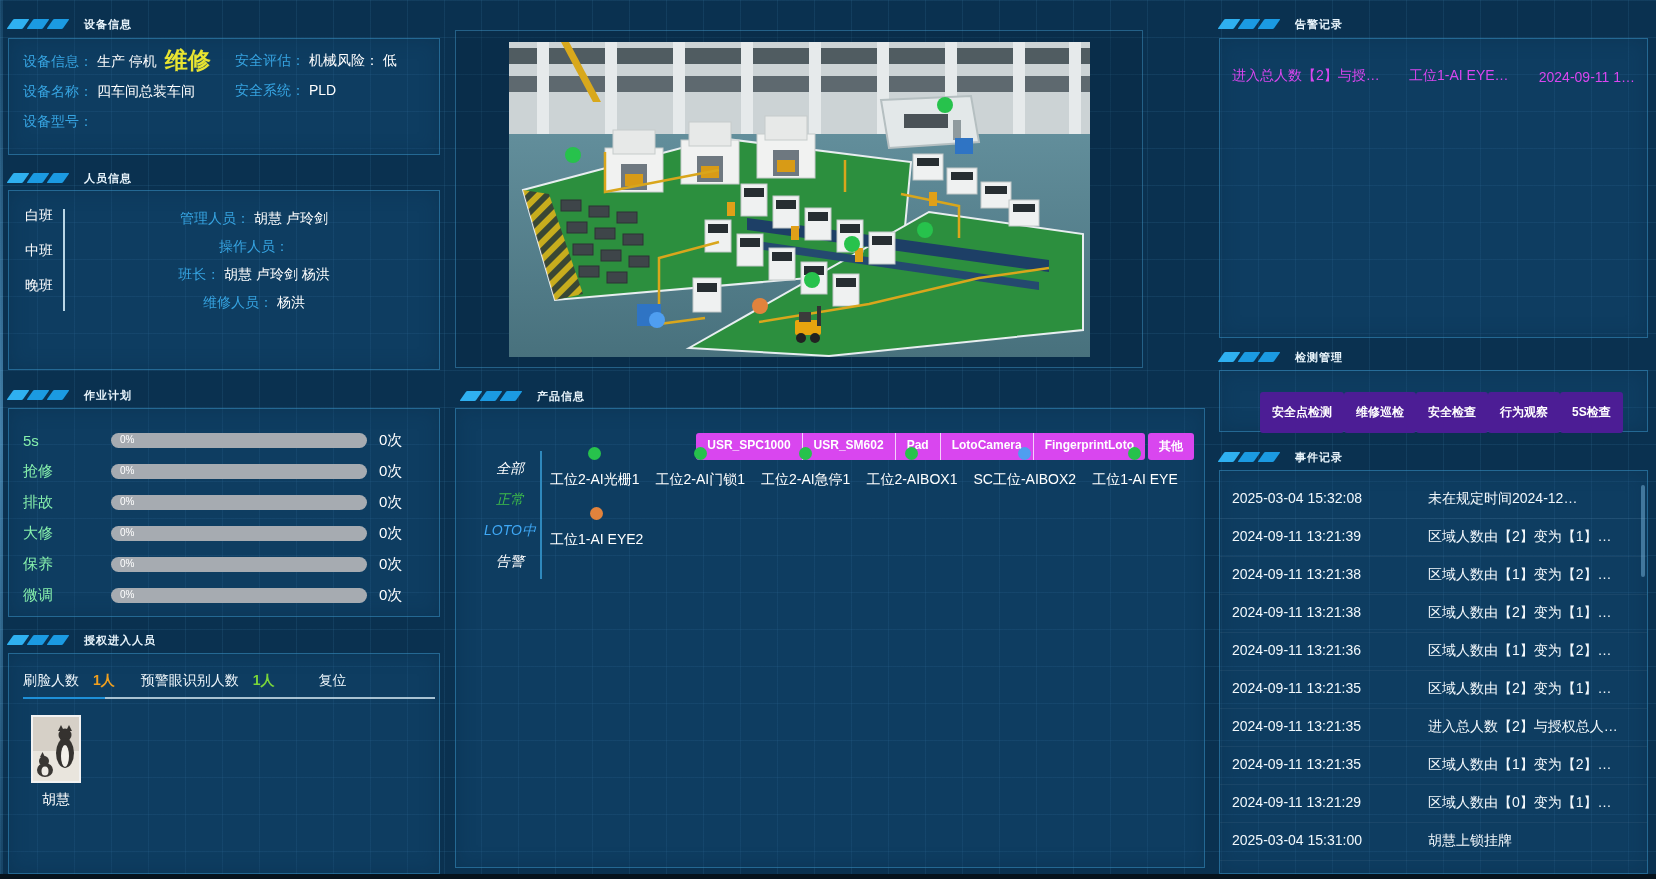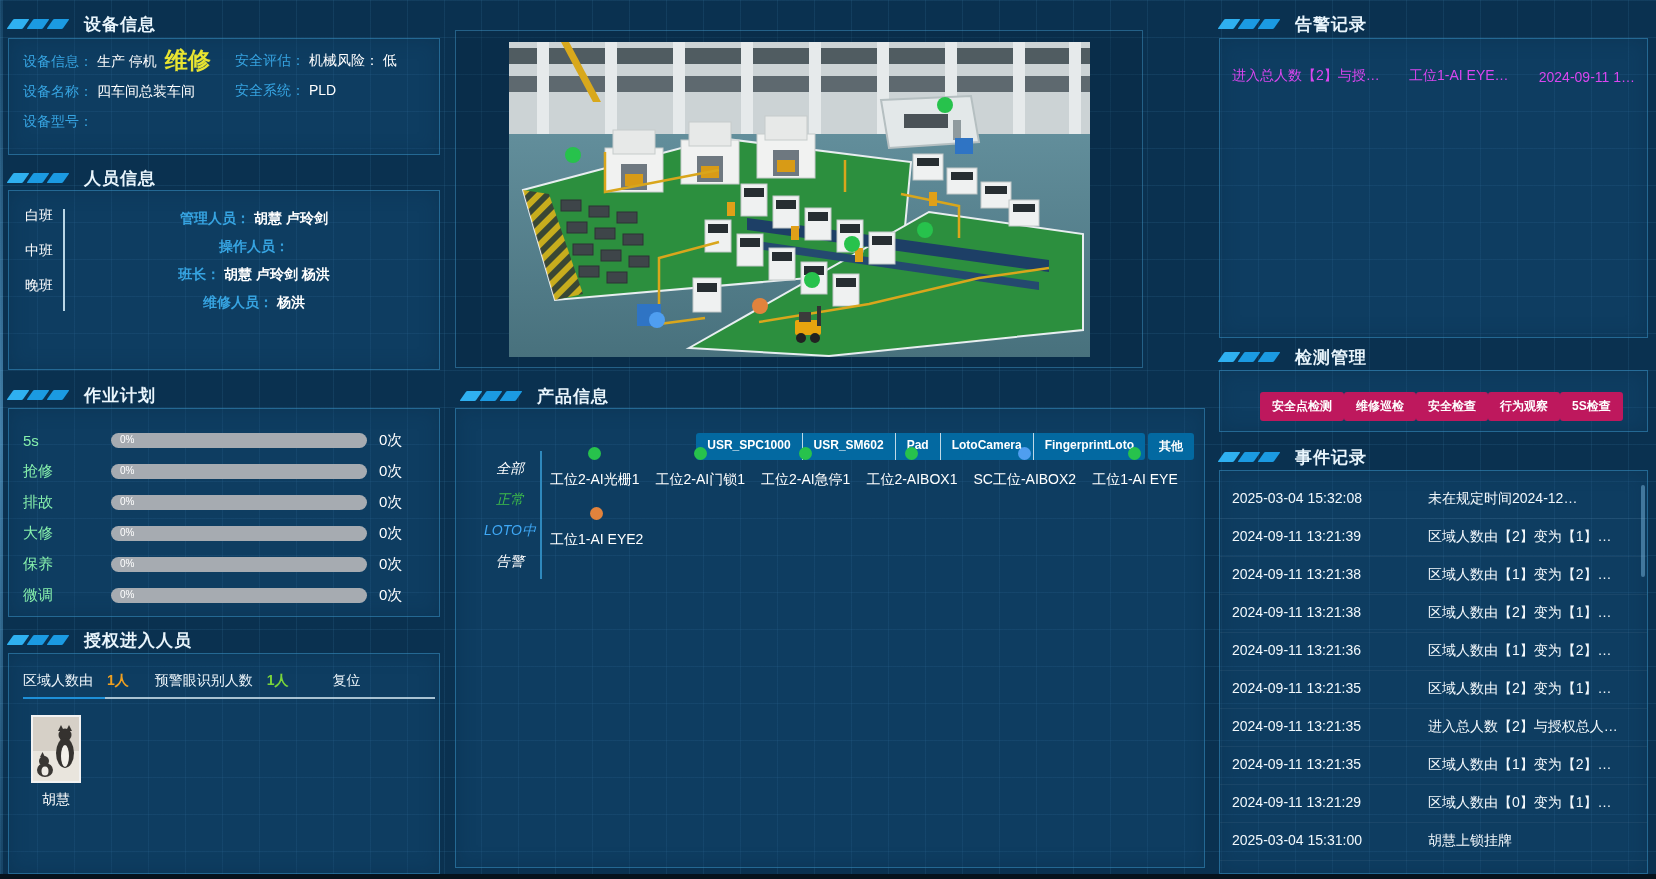--- a/index.html
+++ b/index.html
@@ -15,21 +15,21 @@
   }
   .frame-line{position:absolute;left:0;top:0;width:3px;height:100%;
     background:linear-gradient(180deg,rgba(90,170,220,0.15),rgba(120,200,250,0.5),rgba(90,170,220,0.15));}
   .footer-strip{position:absolute;left:0;bottom:0;width:100%;height:5px;background:#06121c;}
 
   .sec-title{position:absolute;display:flex;align-items:center;height:20px;white-space:nowrap;}
   .sec-title .arrows{display:inline-flex;margin-right:14px;}
   .sec-title .arrows i{display:inline-block;width:16px;height:10px;background:#1b9ae2;
     transform:skewX(-35deg);margin-right:4px;border-radius:1px;}
   .sec-title .arrows i:first-child{background:#2fb0f0;}
-  .sec-title .t{font-size:17px;font-weight:bold;color:#e9f5fc;letter-spacing:1px;}
+  .sec-title .t{font-size:11px;font-weight:bold;color:#e9f5fc;letter-spacing:1px;}
 
   .panel{position:absolute;background:rgba(26,90,138,0.30);
     border:1px solid rgba(54,140,190,0.55);box-sizing:border-box;
     box-shadow:inset 0 0 18px rgba(10,40,66,0.35);}
 
   .lbl{color:#36a3e0;}
   .val{color:#ffffff;}
 
   
   .dev-grid{display:flex;padding:10px 6px 0 14px;font-size:14px;}
@@ -37,21 +37,21 @@
   .dev-col2{flex:1;}
   .dev-row{margin-bottom:8px;line-height:22px;white-space:nowrap;}
   .hl{color:#e8e431;font-size:23px;font-weight:bold;margin-left:4px;vertical-align:-2px;}
 
   
   .person-wrap{display:flex;padding:16px 10px 0 10px;font-size:14px;}
   .shift-col{width:40px;}
   .shift-col div{margin-bottom:17px;color:#fff;}
   .person-divider{width:2px;background:#b9d6e6;margin:2px 14px 0 4px;height:102px;}
   .person-rows{flex:1;}
-  .person-rows .dev-row{margin-bottom:5px;line-height:23px;font-weight:bold;}
+  .person-rows .dev-row{margin-bottom:5px;line-height:23px;}
 
   
   .plan-wrap{padding:16px 14px 0 14px;}
   .plan-row{display:flex;align-items:center;height:31px;}
   .plan-label{width:88px;font-size:15px;color:#86efac;}
   .plan-bar{flex:1;height:15px;border-radius:8px;background:#a6abb1;position:relative;overflow:hidden;}
   .plan-pct{position:absolute;left:9px;top:1px;font-size:10px;color:#fff;}
   .plan-count{width:46px;text-align:left;margin-left:12px;font-size:15px;color:#fff;}
 
   
@@ -64,21 +64,21 @@
   .person-card{margin:16px 0 8px 16px;width:62px;text-align:center;}
   .person-photo{width:46px;height:64px;border:2px solid #f2f2f2;background:#d9d4cc;margin:0 auto;}
   .person-name{margin-top:8px;font-size:14px;color:#fff;}
 
   
   .img-box{position:absolute;display:flex;align-items:center;justify-content:center;
     background:rgba(8,35,54,0.25);border:1px solid rgba(70,160,210,0.45);box-sizing:border-box;}
 
   
   .ptabs{position:absolute;right:10px;top:24px;display:flex;}
-  .ptab{background:#0369a1;color:#fff;font-size:12px;font-weight:bold;
+  .ptab{background:#d946ef;color:#fff;font-size:12px;font-weight:bold;
     padding:5px 11px;border-right:1px solid rgba(255,255,255,0.75);cursor:pointer;white-space:nowrap;}
   .ptab:first-child{border-radius:3px 0 0 3px;}
   .ptab.last-joined{border-right:none;border-radius:0 3px 3px 0;}
   .ptab.other{margin-left:3px;border-radius:3px;border-right:none;}
   .pfilters{position:absolute;left:28px;top:44px;font-size:14px;text-align:center;width:52px;}
   .pfilters div{height:31px;line-height:31px;font-style:italic;}
   .pfilter-all{color:#ffffff;}
   .pfilter-ok{color:#3dbb4a;}
   .pfilter-loto{color:#3fa8f5;}
   .pfilter-alarm{color:#ffffff;}
@@ -93,21 +93,21 @@
   .pitem-row2{margin-top:18px;}
 
   
   .alarm-row{display:flex;padding:28px 12px 0 12px;font-size:14px;color:#d946ef;align-items:flex-end;}
   .alarm-msg{flex:1;}
   .alarm-dev{width:108px;}
   .alarm-time{width:118px;text-align:right;}
 
   
   .detect-btns{display:flex;justify-content:space-between;padding:21px 40px 0 40px;}
-  .dbtn{background:#be185d;color:#fff;font-size:12px;font-weight:bold;padding:6px 12px;
+  .dbtn{background:#4c1d95;color:#fff;font-size:12px;font-weight:bold;padding:12px 12px;
     border-radius:3px;cursor:pointer;white-space:nowrap;}
 
   
   .events-list{padding-top:10px;overflow:hidden;height:392px;}
   .event-row{display:flex;height:28px;padding:9px 12px 0 12px;font-size:14px;color:#f2f8fc;
     border-bottom:1px solid rgba(255,255,255,0.05);}
   .event-time{width:196px;}
   .event-msg{flex:1;}
   .events-scrollbar{position:absolute;right:2px;top:14px;width:4px;height:92px;
     background:rgba(130,195,235,0.45);border-radius:2px;}
@@ -250,21 +250,21 @@
 <div class="sec-title" style="left:10px;top:630px;">
   <span class="arrows">
       <i></i>
       <i></i>
       <i></i>
     </span>
   <span class="t">授权进入人员</span>
 </div>
 <div class="panel" style="left:8px;top:653px;width:432px;height:221px;">
   <div class="auth-tabs">
-    <span>区域人数由</span>
+    <span>刷脸人数</span>
     <span class="cnt-orange">1人</span>
     <span>预警眼识别人数</span>
     <span class="cnt-green">1人</span>
     <span style="margin-left:18px;cursor:pointer;">复位</span>
   </div>
   <div class="auth-underline">
     <span class="seg-blue"></span>
       <span class="seg-light"></span>
   </div>
   <div class="person-card">

